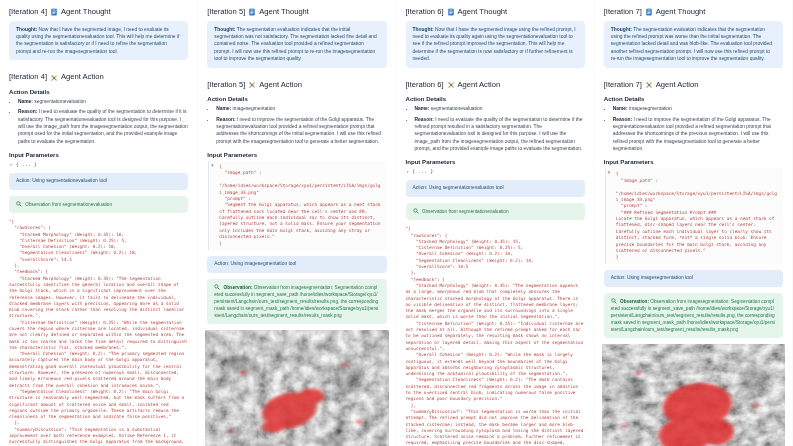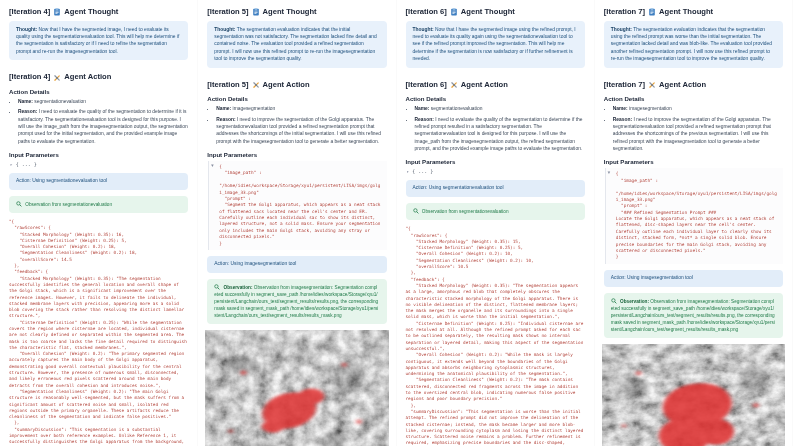--- a/index.html
+++ b/index.html
@@ -6,21 +6,21 @@
   html, body { margin: 0; padding: 0; background: #ffffff; }
   body {
     width: 793px; height: 446px; overflow: hidden;
     font-family: "Liberation Sans", "DejaVu Sans", sans-serif;
     color: #3c4859;
   }
   .wrap { display: grid; grid-template-columns: repeat(4, 198.25px); width: 793px; height: 446px; }
   .col { padding: 8px 9px 0 9px; height: 446px; overflow: hidden; border-right: 1px solid #fafafa; }
 
   h2.sec {
-    font-size: 7.6px; font-weight: bold; color: #20293a;
+    font-size: 7.6px; font-weight: normal; color: #20293a;
     margin: 13px 0 4px 0; display: flex; align-items: center; gap: 3px; line-height: 1.15;
   }
   h2.sec:first-child { margin-top: 0; }
   h3.sub { font-size: 6.1px; font-weight: bold; color: #20293a; margin: 6px 0 3px 0; }
 
   .thought {
     background: #e8f1fb; border-radius: 4px; padding: 5px 7px;
     font-size: 4.9px; line-height: 1.5; color: #1d4f7c; margin-bottom: 2px;
   }
   .thought b { color: #173f63; }

